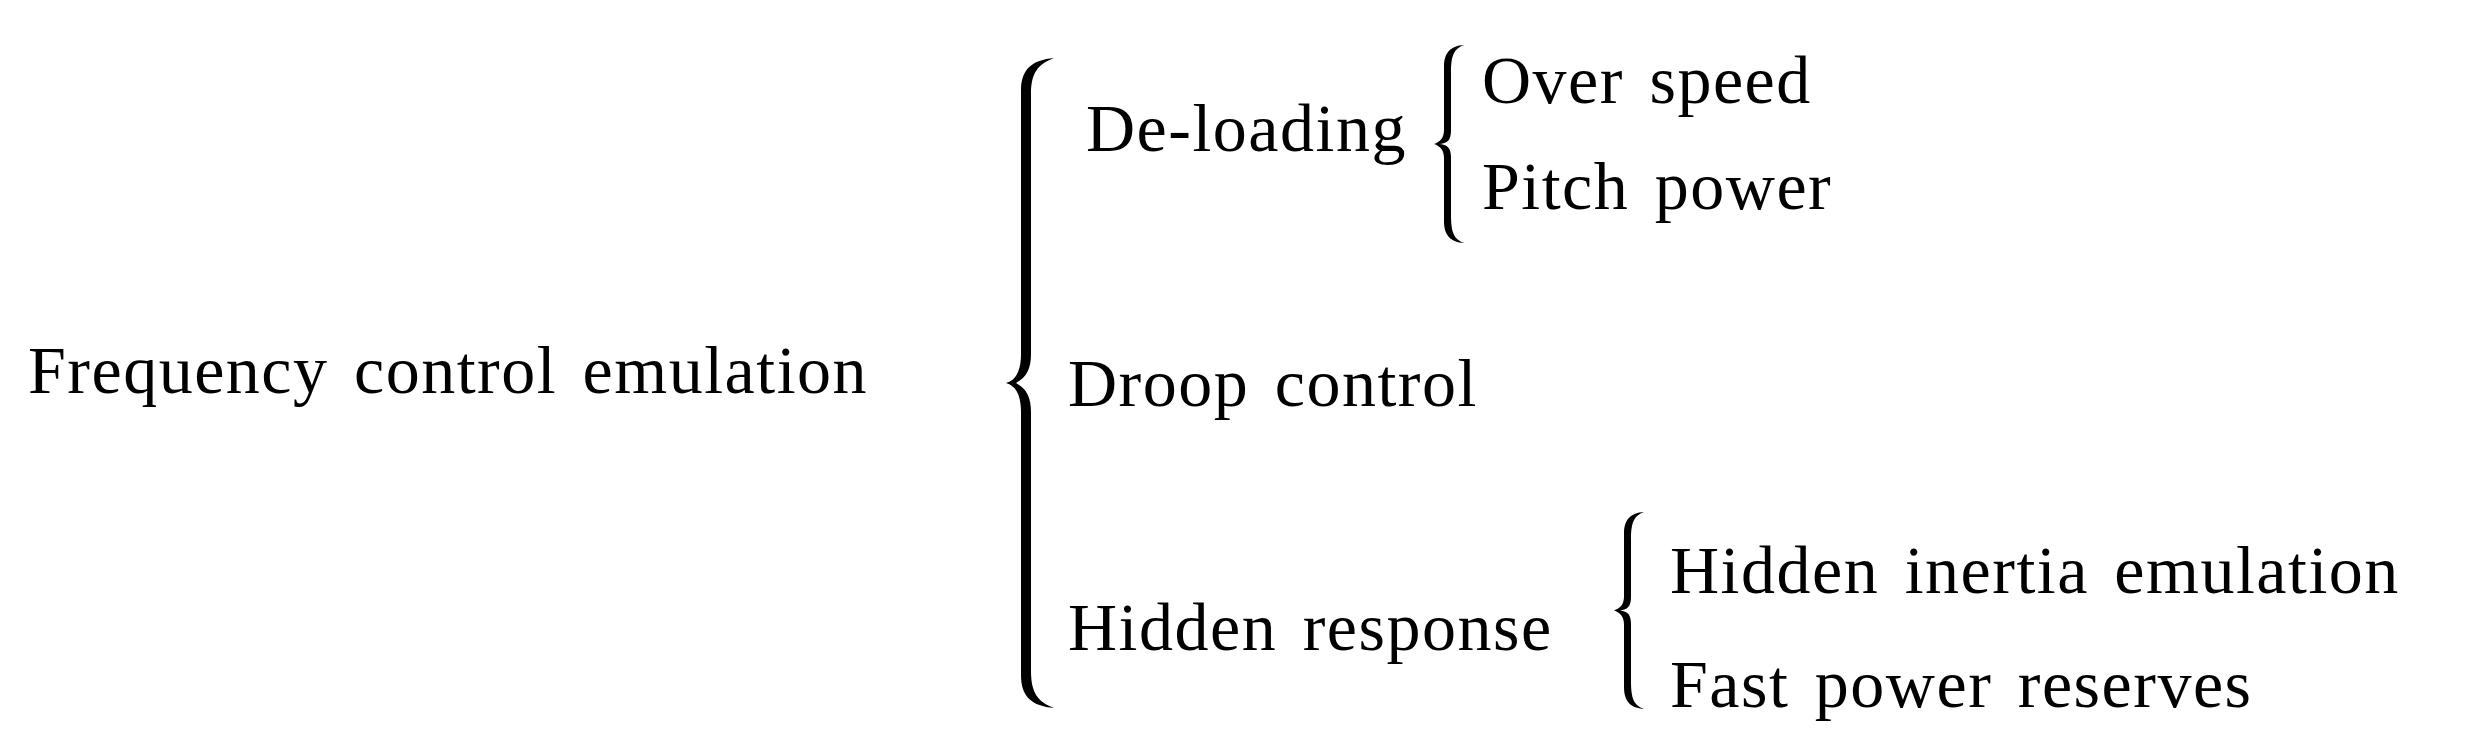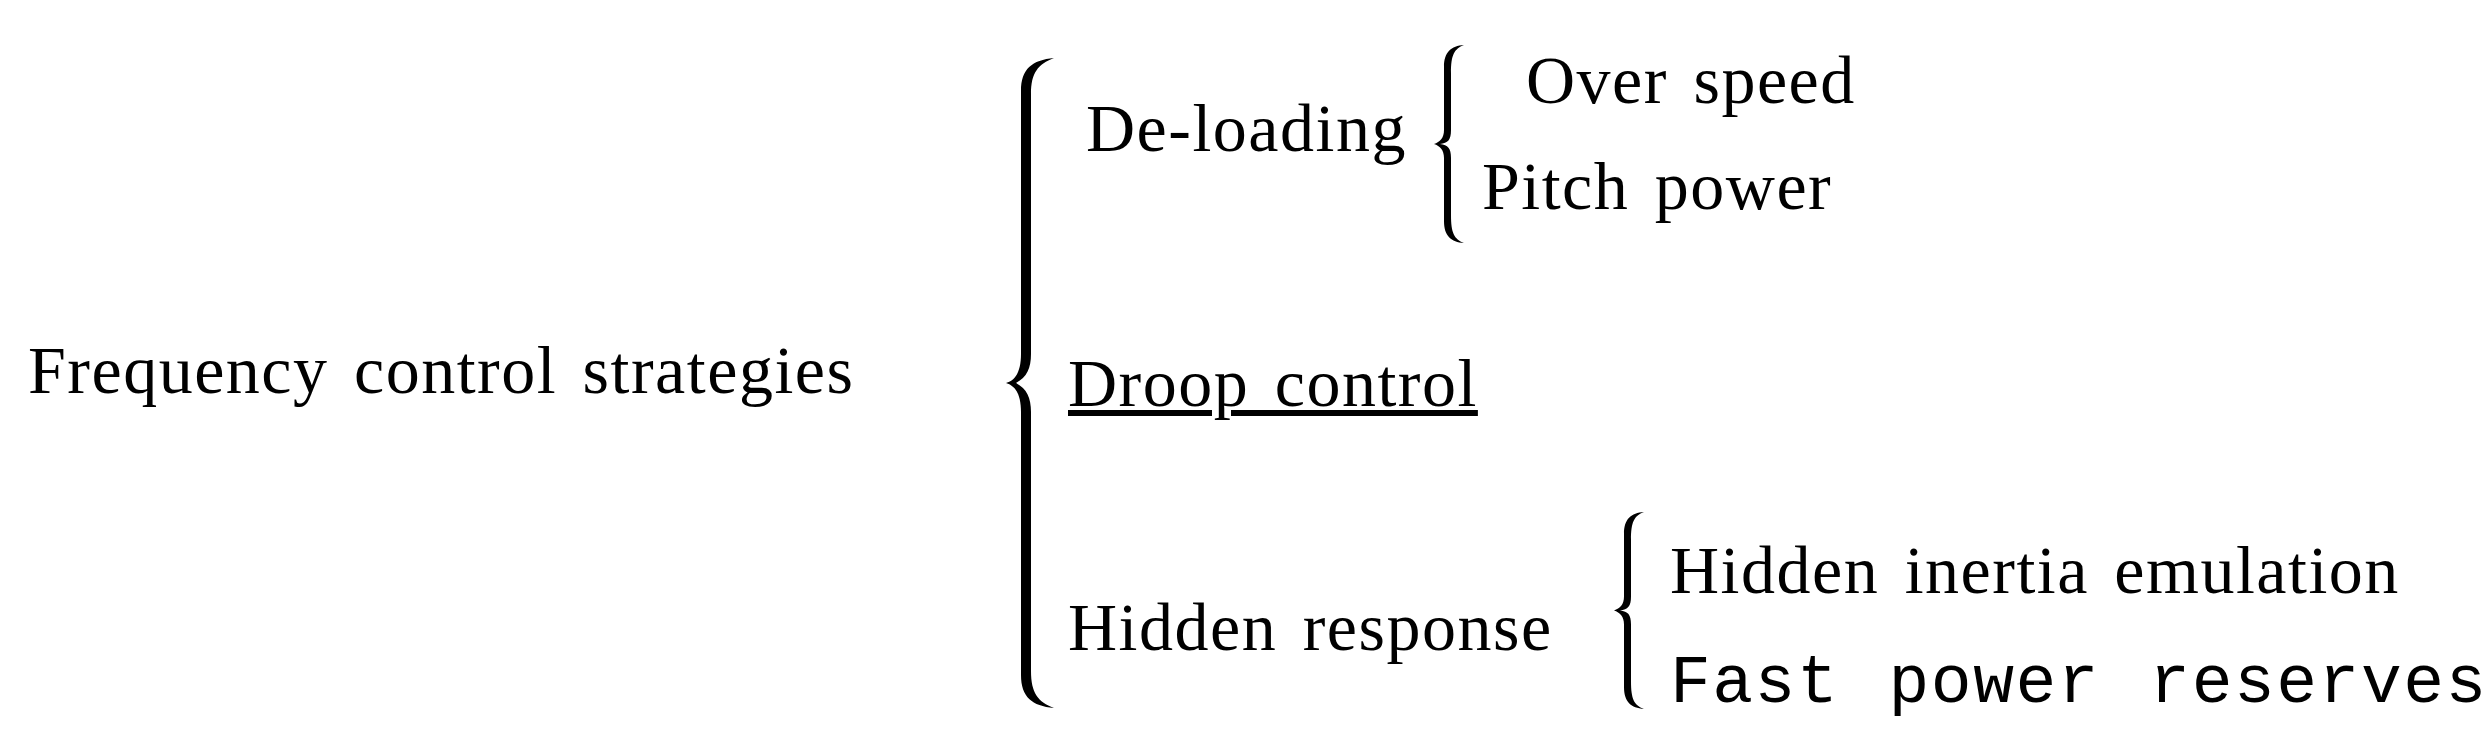--- a/index.html
+++ b/index.html
@@ -32,21 +32,21 @@
   .brace path {
     fill: #000000;
     stroke: none;
   }
 </style>
 </head>
 <body>
 
 <div class="canvas">
 
-  <div class="t" style="left:28px; top:337px;">Frequency control strategies</div>
+  <div class="t" style="left:28px; top:337px;">Frequency control emulation</div>
 
   <svg class="brace" style="left:1006px; top:58px;" width="52" height="650" viewBox="0 0 52 650" preserveAspectRatio="none">
     <path d="
       M 48 0
       C 26 2, 15 11, 15 33
       L 15 296
       C 15 313, 10 322, 0 325
       C 10 328, 15 337, 15 354
       L 15 617
       C 15 639, 26 648, 48 650
@@ -72,25 +72,25 @@
       C 10 191, 17 197, 30 198
       C 20 194, 17 188, 17 170
       L 17 113
       C 17 103, 14 100, 6 99
       C 14 98, 17 95, 17 85
       L 17 28
       C 17 10, 20 4, 30 0
       Z"></path>
   </svg>
 
-  <div class="t" style="left:1482px; top:47px;margin-left:44px;">Over speed</div>
+  <div class="t" style="left:1482px; top:47px;">Over speed</div>
 
   <div class="t" style="left:1482px; top:153px;">Pitch power</div>
 
-  <div class="t" style="left:1068px; top:350px;text-decoration:underline;">Droop control</div>
+  <div class="t" style="left:1068px; top:350px;">Droop control</div>
 
   <div class="t" style="left:1068px; top:594px;">Hidden response</div>
 
   <svg class="brace" style="left:1614px; top:512px;" width="33" height="197" viewBox="0 0 33 198" preserveAspectRatio="none">
     <path d="
       M 30 0
       C 17 1, 10 7, 10 22
       L 10 85
       C 10 93, 6 97, 0 99
       C 6 101, 10 105, 10 113
@@ -100,15 +100,15 @@
       L 17 113
       C 17 103, 14 100, 6 99
       C 14 98, 17 95, 17 85
       L 17 28
       C 17 10, 20 4, 30 0
       Z"></path>
   </svg>
 
   <div class="t" style="left:1670px; top:537px;">Hidden inertia emulation</div>
 
-  <div class="t" style="left:1670px; top:651px;font-family:Liberation Mono, monospace;">Fast power reserves</div>
+  <div class="t" style="left:1670px; top:651px;">Fast power reserves</div>
 
 </div>
 
 </body></html>

